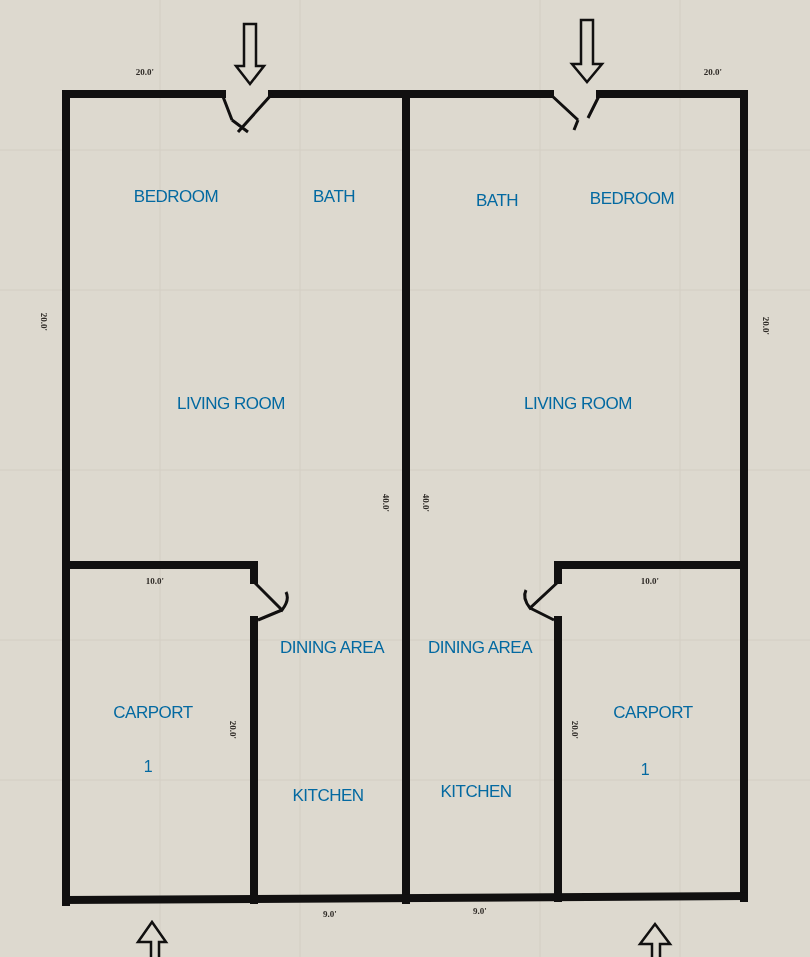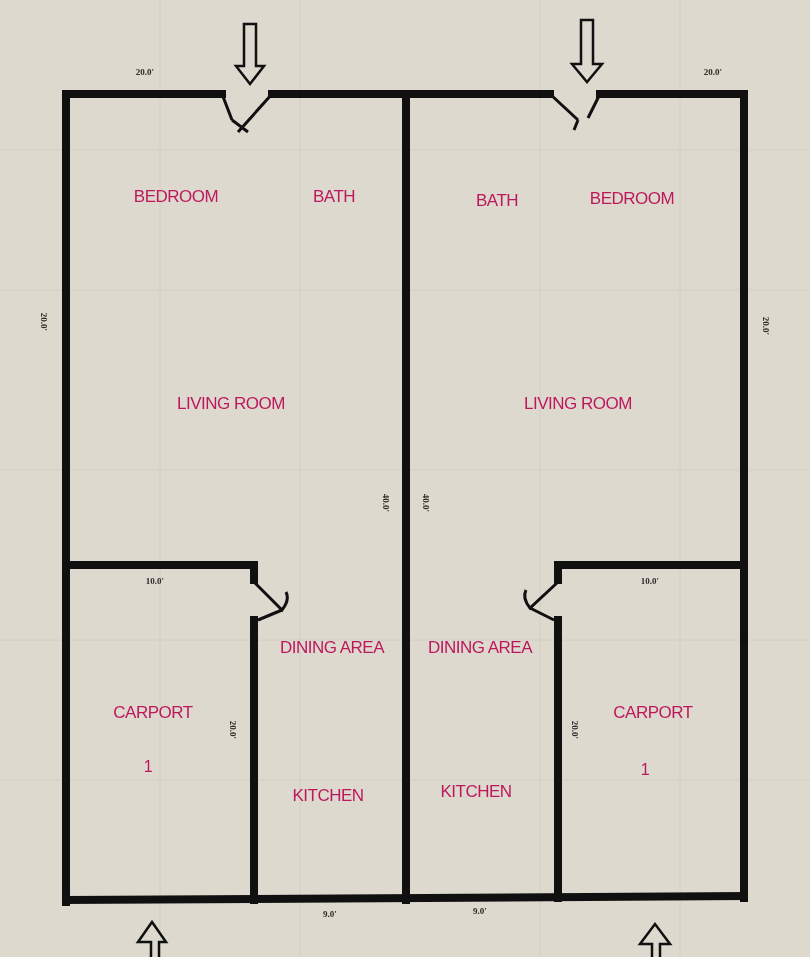--- a/index.html
+++ b/index.html
@@ -6,21 +6,21 @@
     body {
       width: 810px; height: 957px; overflow: hidden;
       background: #ddd9cf;
       position: relative;
       font-family: "Liberation Sans", sans-serif;
     }
     .ghost-grid { position: absolute; left: 0; top: 0; width: 810px; height: 957px; }
     svg.plan { position: absolute; left: 0; top: 0; }
     .lbl {
       position: absolute; font-family: "Liberation Sans", sans-serif;
-      font-size: 17px; color: #be185d; letter-spacing: -0.5px;
+      font-size: 17px; color: #0369a1; letter-spacing: -0.5px;
       white-space: nowrap; transform: translate(-50%, -50%);
     }
     .dim {
       position: absolute; font-family: "Liberation Serif", serif;
       font-size: 9px; font-weight: bold; color: #2e2a26;
       white-space: nowrap; transform: translate(-50%, -50%);
     }
     .dim.v { transform: translate(-50%, -50%) rotate(90deg); }
     .num { font-size: 16px; }
   </style>

